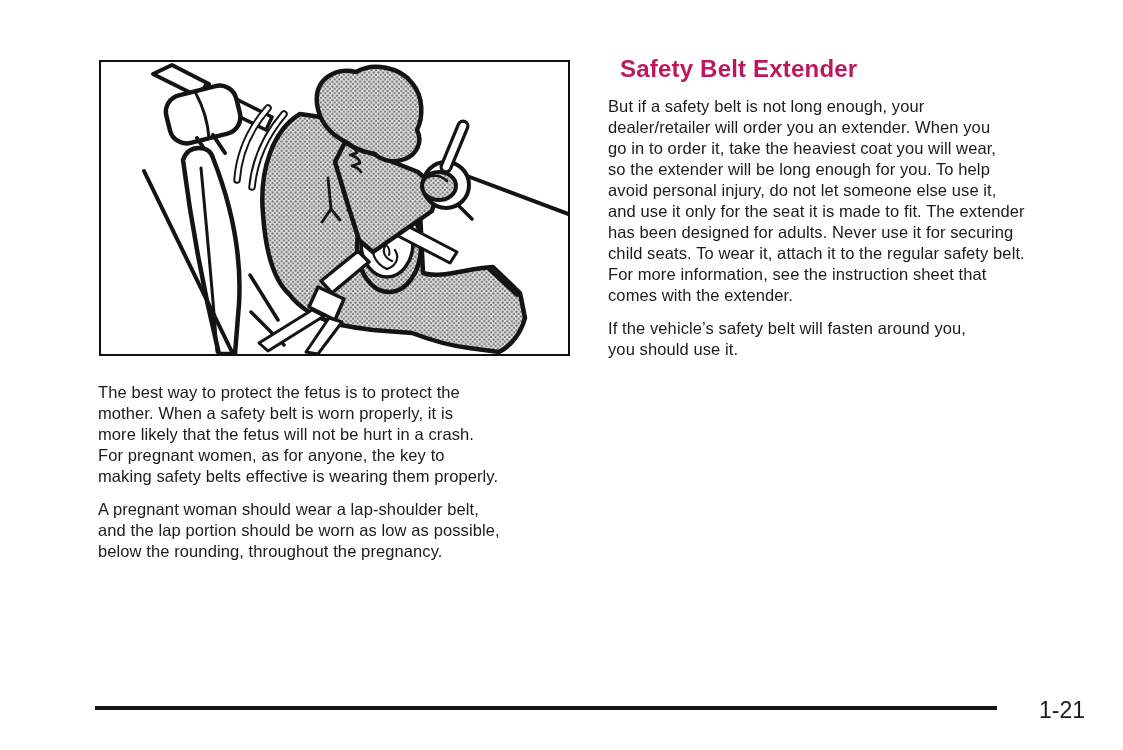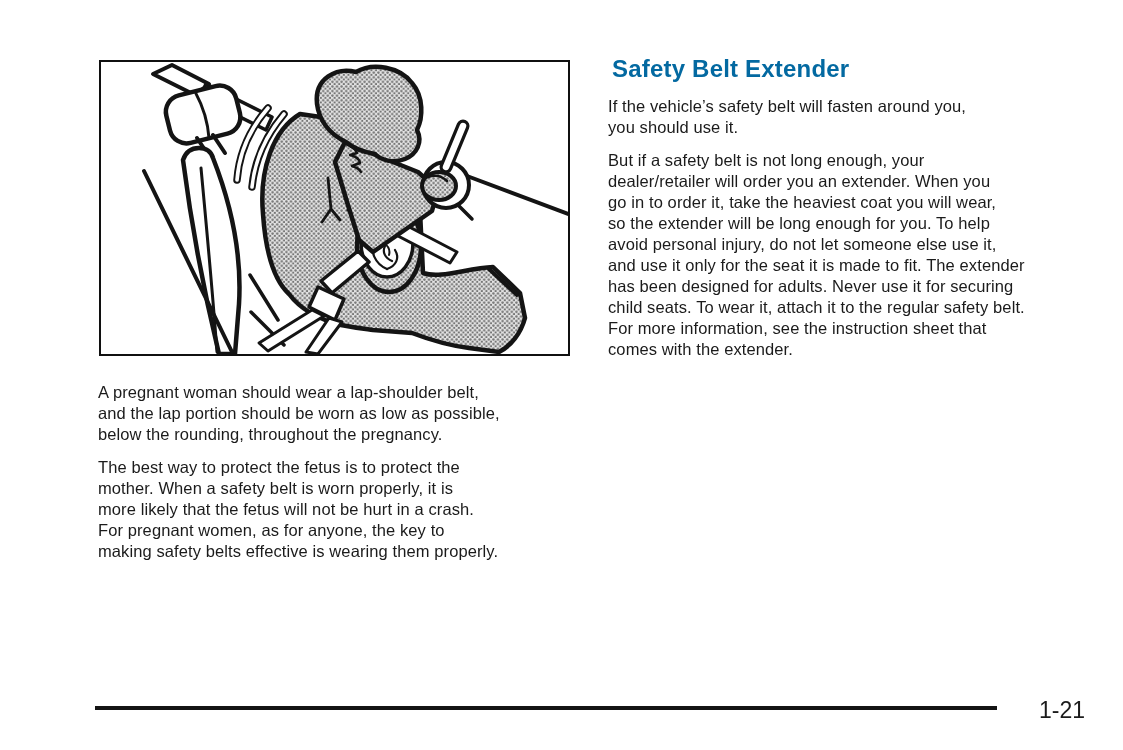--- a/index.html
+++ b/index.html
@@ -8,22 +8,22 @@
     font-family:"Liberation Sans", sans-serif; color:#1b1b1b; overflow:hidden;
   }
   .figure-frame {
     position:absolute; left:99px; top:60px; width:471px; height:296px;
     border:2px solid #101010; box-sizing:border-box; background:#fff;
   }
   .figure-frame svg { display:block; width:100%; height:100%; }
   .left-col  { position:absolute; left:98px;  top:382px; width:488px; }
   .right-col { position:absolute; left:608px; top:55px;  width:495px; }
   h1.section-heading {
-    margin:0 0 13px 4px; font-size:24px; line-height:28px; font-weight:bold;
-    color:#0369a1; letter-spacing:0.2px;
+    margin:0 0 13px 12px; font-size:24px; line-height:28px; font-weight:bold;
+    color:#be185d; letter-spacing:0.2px;
   }
   p.body {
     margin:0 0 12px 0; font-size:16.5px; line-height:21px;
     white-space:pre-line; letter-spacing:0.1px; color:#1b1b1b;
   }
   .footer-rule {
     position:absolute; left:95px; top:706px; width:902px; height:4px;
     background:#141414;
   }
   .page-number {
@@ -117,42 +117,42 @@
       </g>
 
       <g stroke="#141414">
         <path d="M 216,42 C 213,16 236,5 255,10 C 272,0 299,5 311,21 C 323,35 322,56 316,68 C 322,80 316,92 304,97 C 292,102 280,98 274,92 C 262,90 252,86 245,80 C 228,72 218,58 216,42 Z" fill="url(#ht)" stroke-width="4.5"></path>
         <path d="M 245,82 q 9,3 11,9 l -7,2 q 9,2 10,8 l -8,3 q 7,2 9,6" fill="none" stroke-width="2.5"></path>
       </g>
     </svg>
   </div>
 
   <div class="left-col">
-    <p class="body">A pregnant woman should wear a lap-shoulder belt,
-and the lap portion should be worn as low as possible,
-below the rounding, throughout the pregnancy.</p>
     <p class="body">The best way to protect the fetus is to protect the
 mother. When a safety belt is worn properly, it is
 more likely that the fetus will not be hurt in a crash.
 For pregnant women, as for anyone, the key to
 making safety belts effective is wearing them properly.</p>
+    <p class="body">A pregnant woman should wear a lap-shoulder belt,
+and the lap portion should be worn as low as possible,
+below the rounding, throughout the pregnancy.</p>
   </div>
 
   <div class="right-col">
     <h1 class="section-heading">Safety Belt Extender</h1>
-    <p class="body">If the vehicle’s safety belt will fasten around you,
-you should use it.</p>
     <p class="body">But if a safety belt is not long enough, your
 dealer/retailer will order you an extender. When you
 go in to order it, take the heaviest coat you will wear,
 so the extender will be long enough for you. To help
 avoid personal injury, do not let someone else use it,
 and use it only for the seat it is made to fit. The extender
 has been designed for adults. Never use it for securing
 child seats. To wear it, attach it to the regular safety belt.
 For more information, see the instruction sheet that
 comes with the extender.</p>
+    <p class="body">If the vehicle’s safety belt will fasten around you,
+you should use it.</p>
   </div>
 
   <div class="footer-rule"></div>
   <div class="page-number">1-21</div>
 
 </div>
 
 </body></html>

